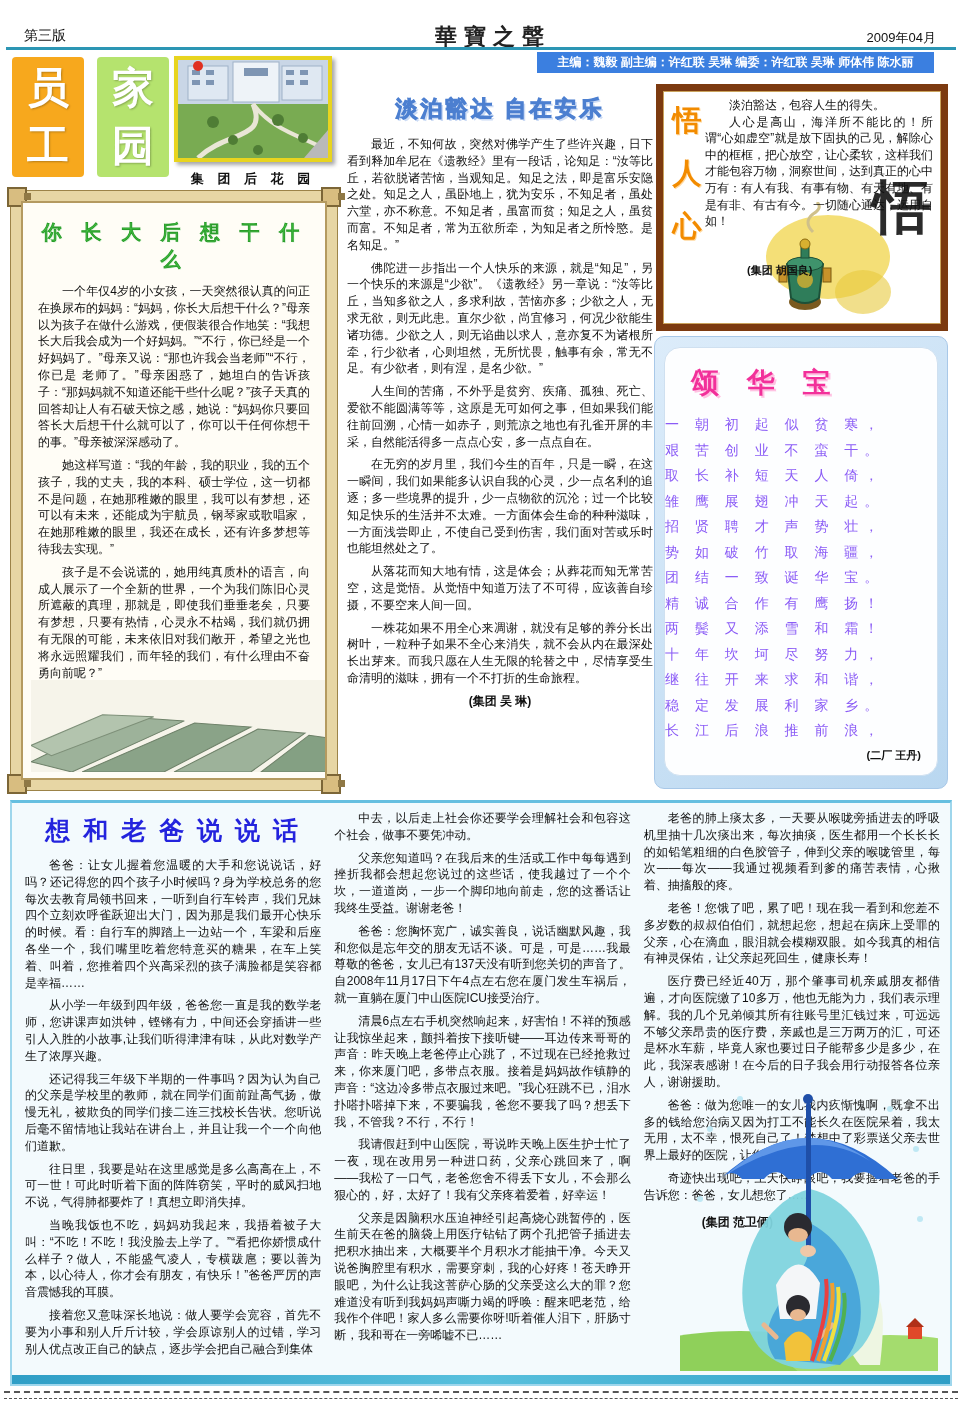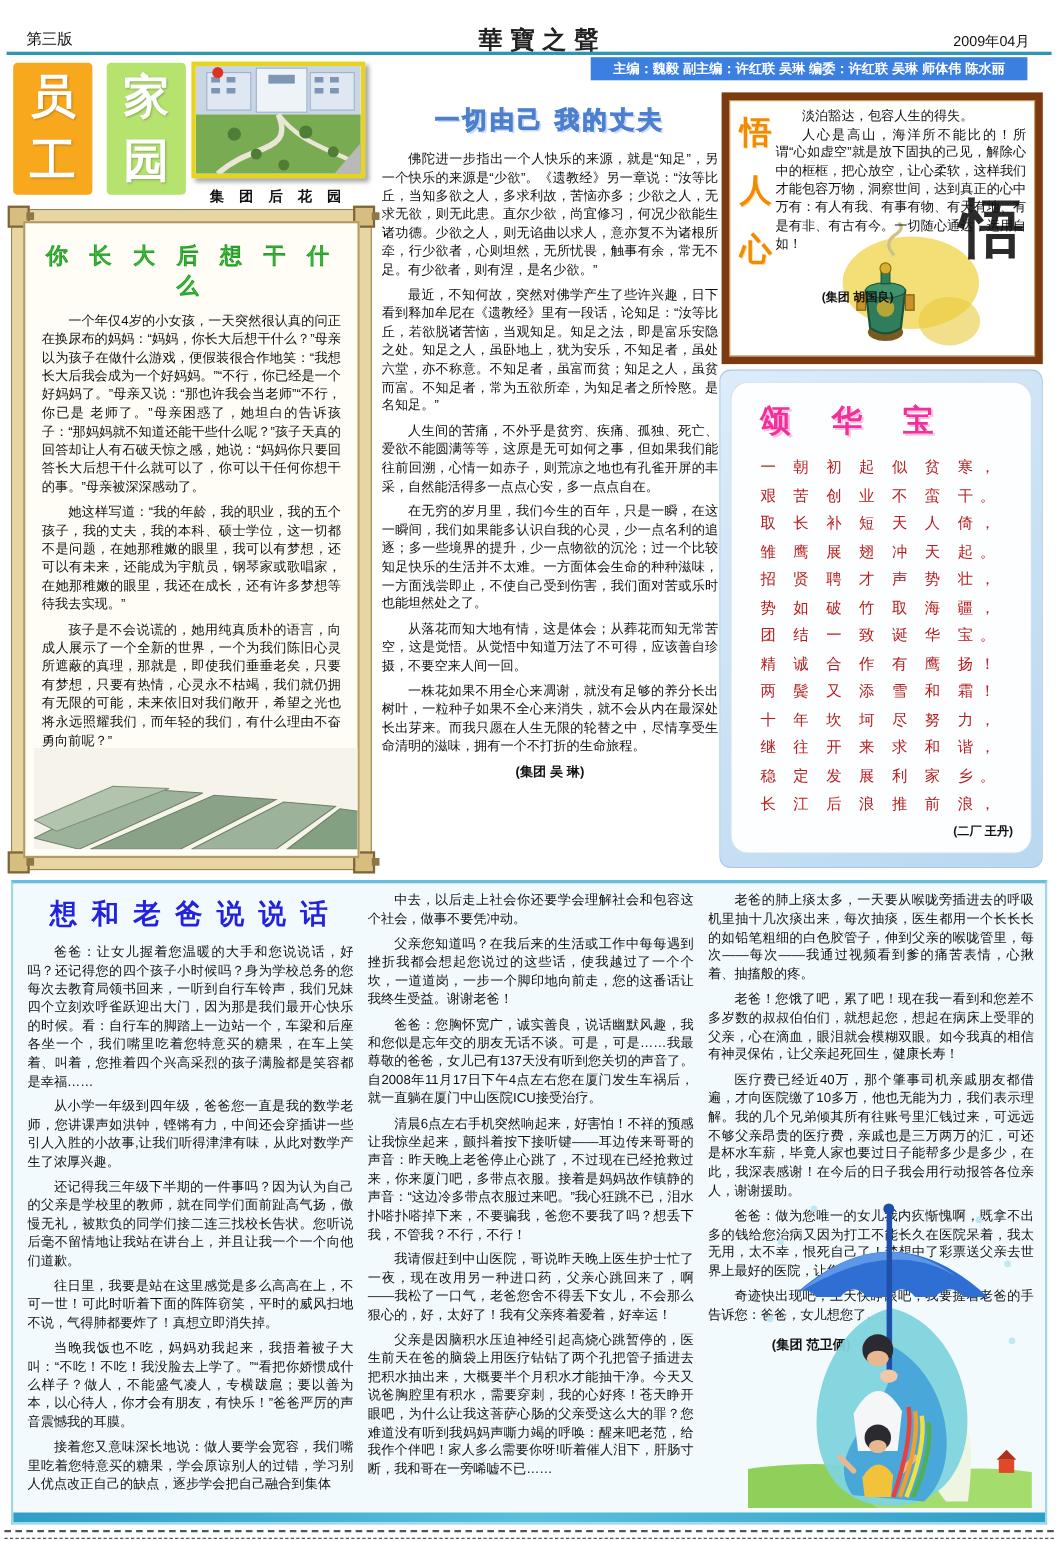--- a/index.html
+++ b/index.html
@@ -72,23 +72,23 @@
              font-family:"DejaVu Serif","Liberation Serif",serif; z-index:1; }
   .burner { position:absolute; right:40px; bottom:0; width:150px; height:118px; z-index:0; }
 
   
   .song-box { left:654px; top:336px; width:294px; height:453px;
               background:linear-gradient(140deg,#dcecfa,#b9d7f0); border-radius:10px;
               border:1px solid #a8c8e8; padding:10px 9px 12px; overflow:hidden; }
   .song-inner { width:100%; height:100%; background:#fdfeff; border-radius:16px;
                 border:1px solid #cfe0f0; position:relative; overflow:hidden; padding-top:12px; }
   .song-title { font-size:28px; font-weight:bold; letter-spacing:10px; color:#f2309a;
-                text-shadow:2px 2px 0 #ffc2e2; margin:4px 0 10px 26px;font-family:Liberation Mono, monospace; }
-  .song-lines div { text-align:center; font-size:14px; letter-spacing:6px; line-height:25.5px;
-                    color:#b91c1c; }
+                text-shadow:2px 2px 0 #ffc2e2; margin:4px 0 10px 26px; }
+  .song-lines div { text-align:left; font-size:14px; letter-spacing:6px; line-height:25.5px;
+                    color:#8b5cf6; }
   .song-attr { text-align:right; padding-right:16px; font-weight:bold; font-size:11px; margin-top:4px; }
 
   
   .bottom-panel { left:10px; top:800px; width:942px; height:586px; background:#f3fafd;
                   border:2px solid #9ed6ec; border-top:3px solid #66bfe0; overflow:hidden; }
   .bottom-cols { display:flex; gap:13px; padding:7px 10px 0 13px; }
   .bcol { width:298px; height:562px; overflow:hidden; position:relative; }
   .bottom-title { text-align:center; font-size:25px; font-weight:bold; letter-spacing:3px;
                   color:#2323dd; margin:4px 0 10px; }
   .bcol .attr-left { font-weight:bold; font-size:12px; margin:10px 0 0 58px; }
@@ -178,24 +178,24 @@
       <polygon points="0,80 90,36 150,40 40,90" fill="#9db29a" stroke="#6d8068"></polygon>
       <polygon points="50,90 160,42 215,46 130,90" fill="#8aa388" stroke="#6d8068"></polygon>
       <polygon points="140,90 222,48 268,52 215,90" fill="#9db29a" stroke="#6d8068"></polygon>
       <polygon points="225,90 272,54 300,58 300,90" fill="#84a083" stroke="#6d8068"></polygon>
       <polygon points="0,64 70,34 120,36 20,74" fill="#b3c4ae" stroke="#7d8f78"></polygon>
     </svg>
   </div>
 </div>
 
 <div class="abs mid-col">
-  <div class="mid-title">一切由己 我的丈夫</div>
+  <div class="mid-title">淡泊豁达 自在安乐</div>
   <div class="body-text">
+      <p>最近，不知何故，突然对佛学产生了些许兴趣，日下看到释加牟尼在《遗教经》里有一段话，论知足：“汝等比丘，若欲脱诸苦恼，当观知足。知足之法，即是富乐安隐之处。知足之人，虽卧地上，犹为安乐，不知足者，虽处六堂，亦不称意。不知足者，虽富而贫；知足之人，虽贫而富。不知足者，常为五欲所牵，为知足者之所怜愍。是名知足。”</p>
       <p>佛陀进一步指出一个人快乐的来源，就是“知足”，另一个快乐的来源是“少欲”。《遗教经》另一章说：“汝等比丘，当知多欲之人，多求利故，苦恼亦多；少欲之人，无求无欲，则无此患。直尔少欲，尚宜修习，何况少欲能生诸功德。少欲之人，则无谄曲以求人，意亦复不为诸根所牵，行少欲者，心则坦然，无所忧畏，触事有余，常无不足。有少欲者，则有涅，是名少欲。”</p>
-      <p>最近，不知何故，突然对佛学产生了些许兴趣，日下看到释加牟尼在《遗教经》里有一段话，论知足：“汝等比丘，若欲脱诸苦恼，当观知足。知足之法，即是富乐安隐之处。知足之人，虽卧地上，犹为安乐，不知足者，虽处六堂，亦不称意。不知足者，虽富而贫；知足之人，虽贫而富。不知足者，常为五欲所牵，为知足者之所怜愍。是名知足。”</p>
       <p>人生间的苦痛，不外乎是贫穷、疾痛、孤独、死亡、爱欲不能圆满等等，这原是无可如何之事，但如果我们能往前回溯，心情一如赤子，则荒凉之地也有孔雀开屏的丰采，自然能活得多一点点心安，多一点点自在。</p>
       <p>在无穷的岁月里，我们今生的百年，只是一瞬，在这一瞬间，我们如果能多认识自我的心灵，少一点名利的追逐；多一些境界的提升，少一点物欲的沉沦；过一个比较知足快乐的生活并不太难。一方面体会生命的种种滋味，一方面浅尝即止，不使自己受到伤害，我们面对苦或乐时也能坦然处之了。</p>
       <p>从落花而知大地有情，这是体会；从葬花而知无常苦空，这是觉悟。从觉悟中知道万法了不可得，应该善自珍摄，不要空来人间一回。</p>
       <p>一株花如果不用全心来凋谢，就没有足够的养分长出树叶，一粒种子如果不全心来消失，就不会从内在最深处长出芽来。而我只愿在人生无限的轮替之中，尽情享受生命清明的滋味，拥有一个不打折的生命旅程。</p>
     </div>
   <div class="attr">(集团 吴 琳)</div>
 </div>
 
 <div class="abs wu-box">
   <div class="wu-flex">
@@ -251,21 +251,21 @@
 <div class="abs bottom-panel">
   <div class="bottom-cols">
     <div class="bcol">
       <div class="bottom-title">想 和 老 爸 说 说 话</div>
       <div class="body-text">
           <p>爸爸：让女儿握着您温暖的大手和您说说话，好吗？还记得您的四个孩子小时候吗？身为学校总务的您每次去教育局领书回来，一听到自行车铃声，我们兄妹四个立刻欢呼雀跃迎出大门，因为那是我们最开心快乐的时候。看：自行车的脚踏上一边站一个，车梁和后座各坐一个，我们嘴里吃着您特意买的糖果，在车上笑着、叫着，您推着四个兴高采烈的孩子满脸都是笑容都是幸福……</p>
           <p>从小学一年级到四年级，爸爸您一直是我的数学老师，您讲课声如洪钟，铿锵有力，中间还会穿插讲一些引人入胜的小故事,让我们听得津津有味，从此对数学产生了浓厚兴趣。</p>
           <p>还记得我三年级下半期的一件事吗？因为认为自己的父亲是学校里的教师，就在同学们面前趾高气扬，傲慢无礼，被欺负的同学们接二连三找校长告状。您听说后毫不留情地让我站在讲台上，并且让我一个一个向他们道歉。</p>
           <p>往日里，我要是站在这里感觉是多么高高在上，不可一世！可此时听着下面的阵阵窃笑，平时的威风扫地不说，气得肺都要炸了！真想立即消失掉。</p>
           <p>当晚我饭也不吃，妈妈劝我起来，我捂着被子大叫：“不吃！不吃！我没脸去上学了。”“看把你娇惯成什么样子？做人，不能盛气凌人，专横跋扈；要以善为本，以心待人，你才会有朋友，有快乐！”爸爸严厉的声音震憾我的耳膜。</p>
-          <p>接着您又意味深长地说：做人要学会宽容，我们嘴里吃着您特意买的糖果，学会原谅别人的过错，学习别人优点改正自己的缺点，逐步学会把自己融合到集体</p>
+          <p>接着您又意味深长地说：做人要学会宽容，首先不要为小事和别人斤斤计较，学会原谅别人的过错，学习别人优点改正自己的缺点，逐步学会把自己融合到集体</p>
         </div>
     </div>
     <div class="bcol">
       <div class="body-text">
           <p>中去，以后走上社会你还要学会理解社会和包容这个社会，做事不要凭冲动。</p>
           <p>父亲您知道吗？在我后来的生活或工作中每每遇到挫折我都会想起您说过的这些话，使我越过了一个个坎，一道道岗，一步一个脚印地向前走，您的这番话让我终生受益。谢谢老爸！</p>
           <p>爸爸：您胸怀宽广，诚实善良，说话幽默风趣，我和您似是忘年交的朋友无话不谈。可是，可是……我最尊敬的爸爸，女儿已有137天没有听到您关切的声音了。自2008年11月17日下午4点左右您在厦门发生车祸后，就一直躺在厦门中山医院ICU接受治疗。</p>
           <p>清晨6点左右手机突然响起来，好害怕！不祥的预感让我惊坐起来，颤抖着按下接听键——耳边传来哥哥的声音：昨天晚上老爸停止心跳了，不过现在已经抢救过来，你来厦门吧，多带点衣服。接着是妈妈故作镇静的声音：“这边冷多带点衣服过来吧。”我心狂跳不已，泪水扑嗒扑嗒掉下来，不要骗我，爸您不要我了吗？想丢下我，不管我？不行，不行！</p>
           <p>我请假赶到中山医院，哥说昨天晚上医生护士忙了一夜，现在改用另一种进口药，父亲心跳回来了，啊——我松了一口气，老爸您舍不得丢下女儿，不会那么狠心的，好，太好了！我有父亲疼着爱着，好幸运！</p>
           <p>父亲是因脑积水压迫神经引起高烧心跳暂停的，医生前天在爸的脑袋上用医疗钻钻了两个孔把管子插进去把积水抽出来，大概要半个月积水才能抽干净。今天又说爸胸腔里有积水，需要穿刺，我的心好疼！苍天睁开眼吧，为什么让我这菩萨心肠的父亲受这么大的罪？您难道没有听到我妈妈声嘶力竭的呼唤：醒来吧老范，给我作个伴吧！家人多么需要你呀!听着催人泪下，肝肠寸断，我和哥在一旁唏嘘不已……</p>

